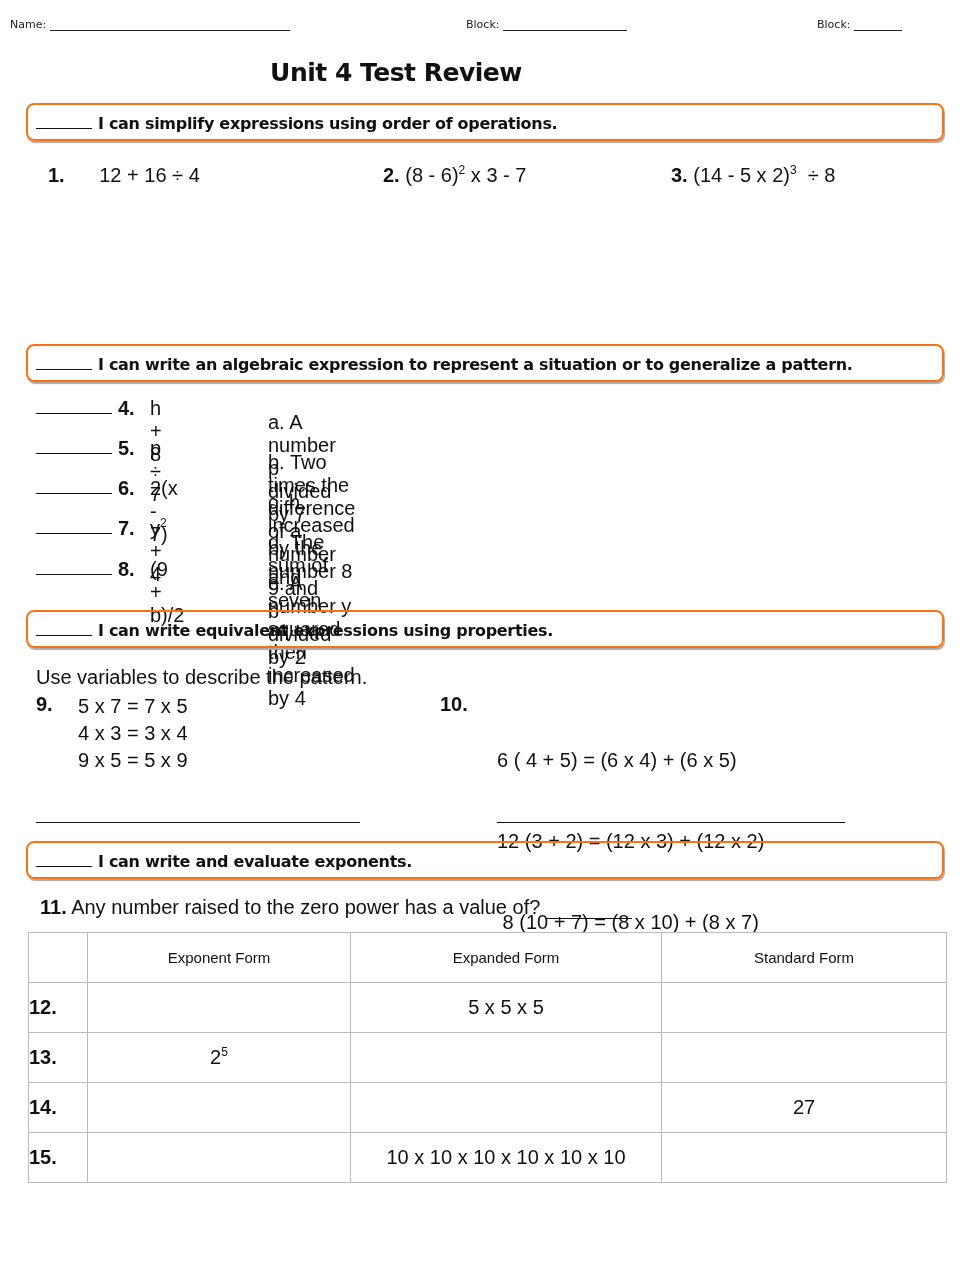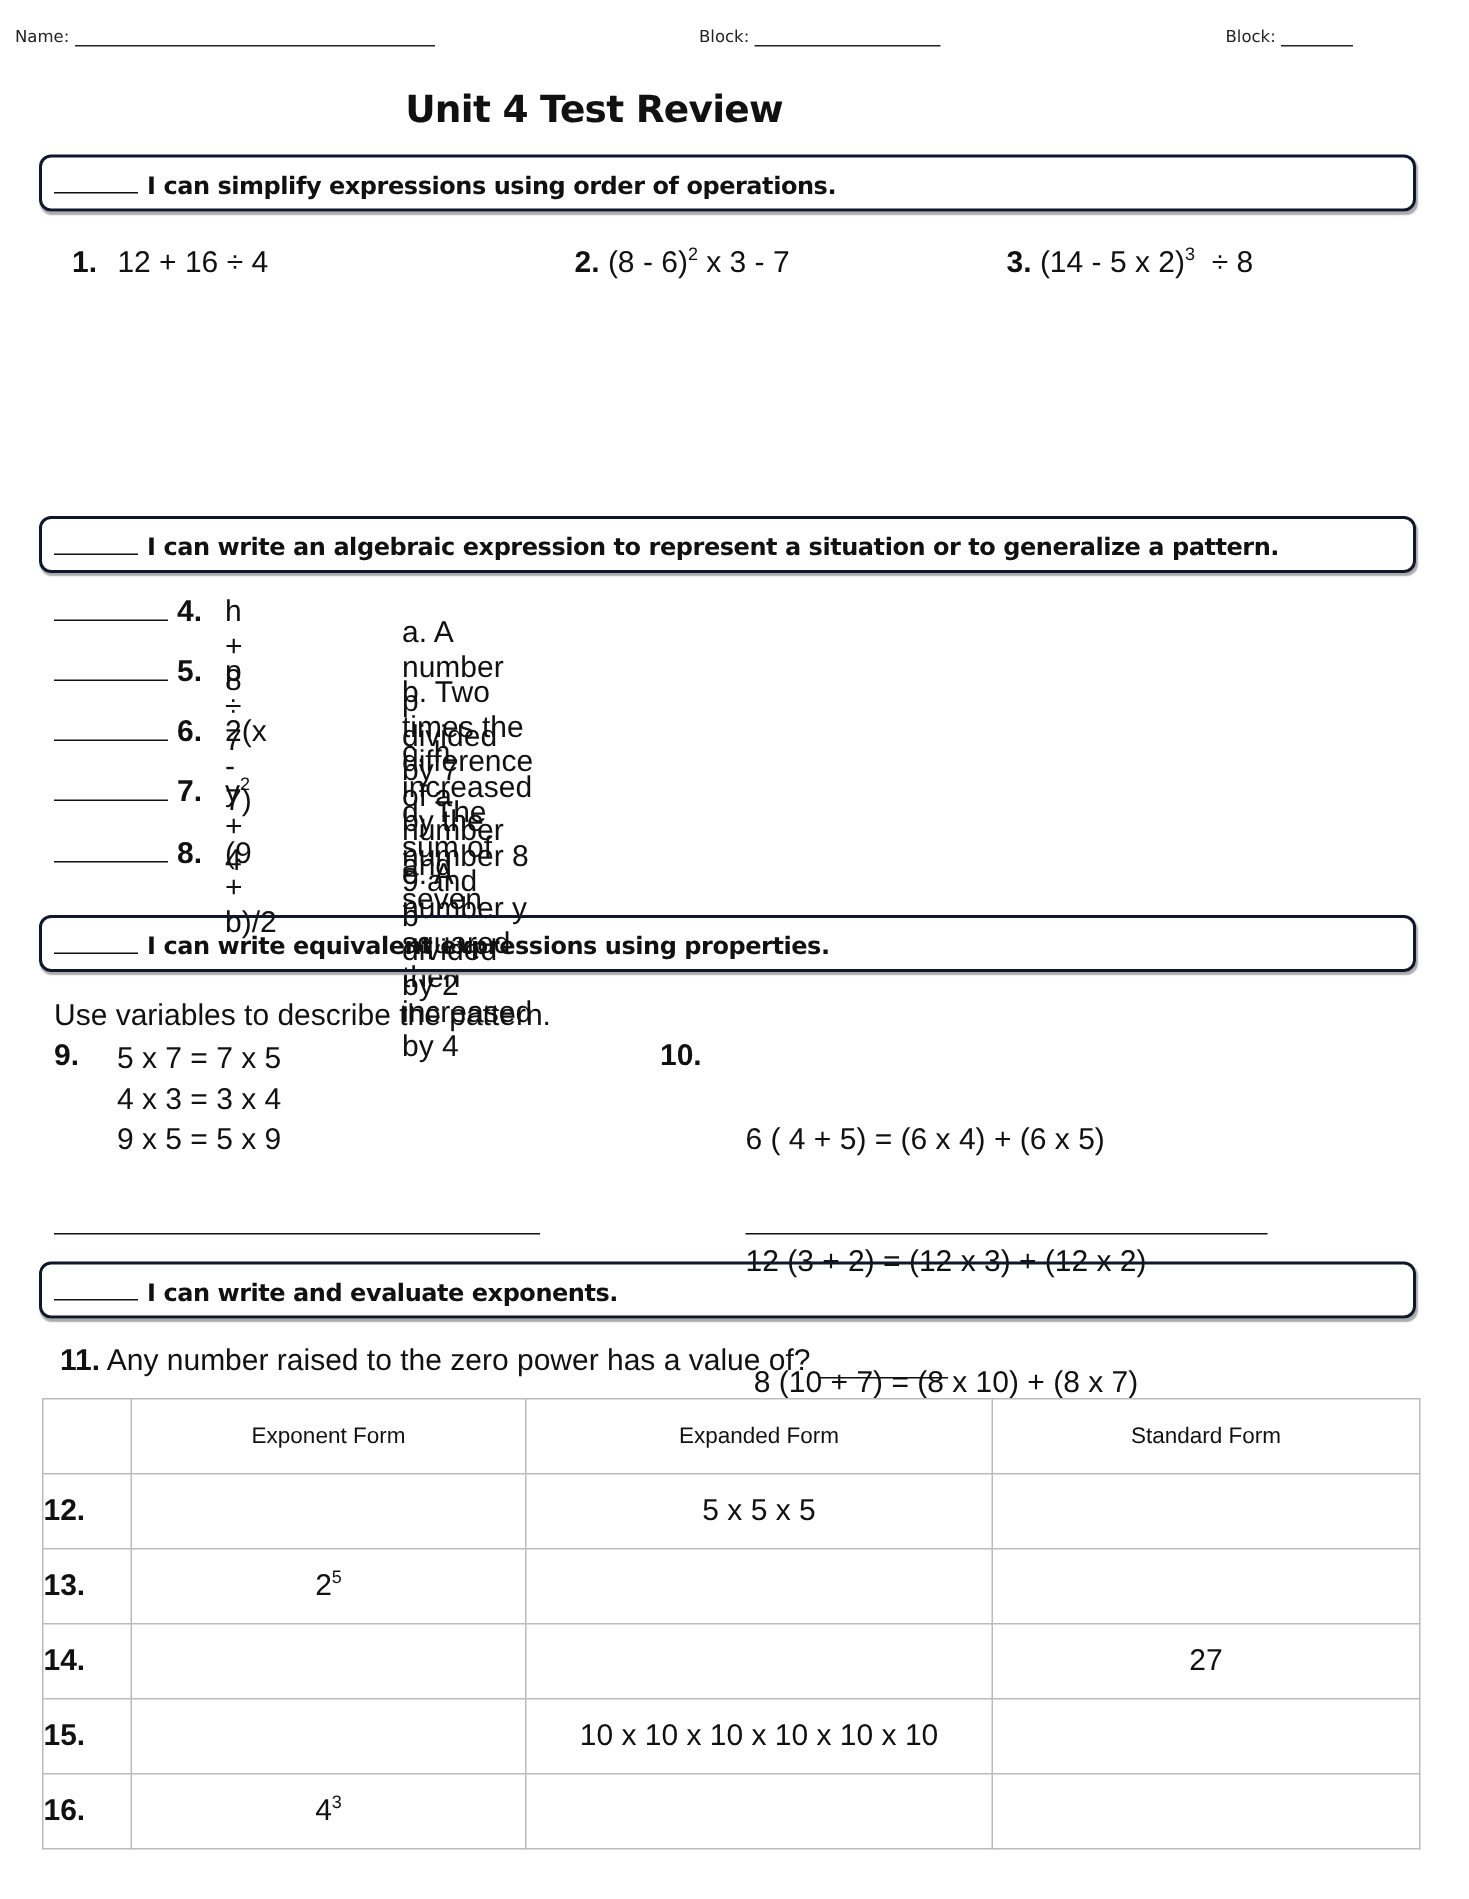--- a/index.html
+++ b/index.html
@@ -9,21 +9,21 @@
   }
   .abs { position: absolute; }
   .hdr { font-family: "DejaVu Sans", sans-serif; font-size: 11px; color: #222; top: 12px; }
   .uline { display: inline-block; border-bottom: 1px solid #222; height: 18px; vertical-align: bottom; margin-left: 4px; }
   .title {
     left: 0; width: 792px; top: 58px; text-align: center;
     font-family: "DejaVu Sans", sans-serif; font-weight: bold; font-size: 25px; letter-spacing: -0.5px; color: #111;
   }
   .obj-box {
     position: absolute; left: 26px; width: 918px; height: 38px;
-    border: 2px solid #0f172a; border-radius: 8px; box-sizing: border-box;
+    border: 2px solid #f97316; border-radius: 8px; box-sizing: border-box;
     box-shadow: 1px 2px 1px #aaa;
   }
   .obj-text {
     position: absolute; left: 8px; top: 8px;
     font-family: "DejaVu Sans", sans-serif; font-weight: bold; font-size: 16px; color: #111; letter-spacing: -0.3px;
   }
   .obj-blank { display: inline-block; width: 56px; border-bottom: 1px solid #111; height: 15px; vertical-align: baseline; margin-right: 6px; }
   .q { font-size: 20px; color: #111; }
   .q b { font-weight: bold; }
   sup { font-size: 12px; vertical-align: super; line-height: 0; }
@@ -56,21 +56,21 @@
   <span>Block:</span><span class="uline" style="width:48px;"></span>
 </div>
 
 <div class="abs title">Unit 4 Test Review</div>
 
 <div class="obj-box" style="top:103px;">
   <div class="obj-text"><span class="obj-blank"></span><span>I can simplify expressions using order of operations.</span></div>
 </div>
 <div class="abs q" style="left:48px; top:164px;">
   <b>1.</b>
-  <span style="margin-left:8px;">12 + 16 ÷ 4</span>
+  <span style="margin-left:29px;">12 + 16 ÷ 4</span>
 </div>
 <div class="abs q" style="left:383px; top:164px;">
   <b>2.</b>
   <span><span>(8 - 6)</span><sup>2</sup><span> x 3 - 7</span></span>
 </div>
 <div class="abs q" style="left:671px; top:164px;">
   <b>3.</b>
   <span><span>(14 - 5 x 2)</span><sup>3</sup><span style="white-space:pre;">  ÷ 8</span></span>
 </div>
 
@@ -167,20 +167,14 @@
     <td></td>
     <td></td>
     <td>27</td>
   </tr>
   <tr>
     <td class="rownum">15.</td>
     <td></td>
     <td>10 x 10 x 10 x 10 x 10 x 10</td>
     <td></td>
   </tr>
-  <tr>
-    <td class="rownum">16.</td>
-    <td><span>4</span><sup>3</sup></td>
-    <td></td>
-    <td></td>
-  </tr>
 </tbody>
   </table>
 
 </body></html>

